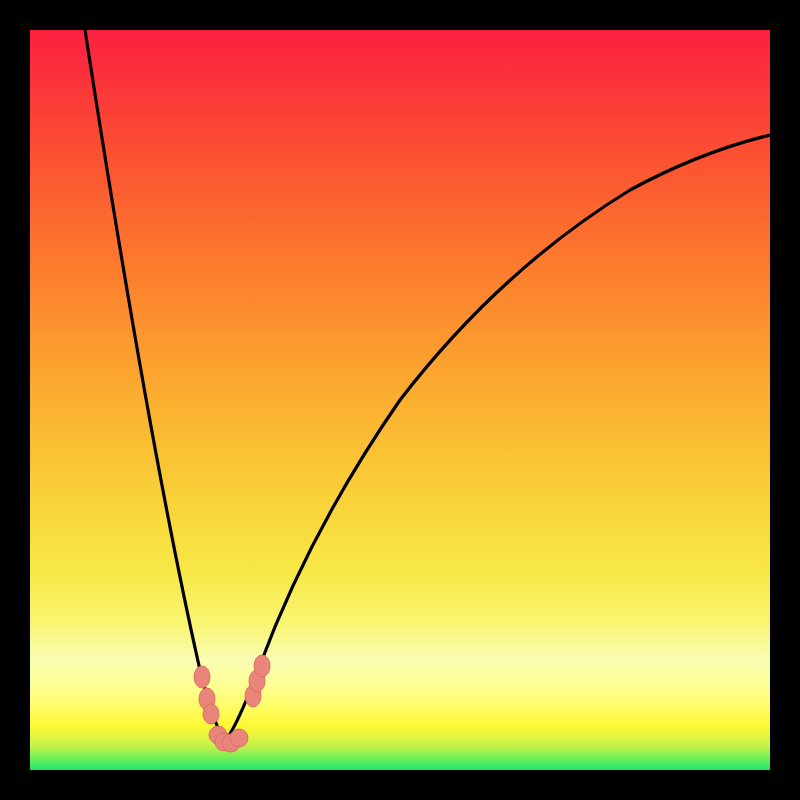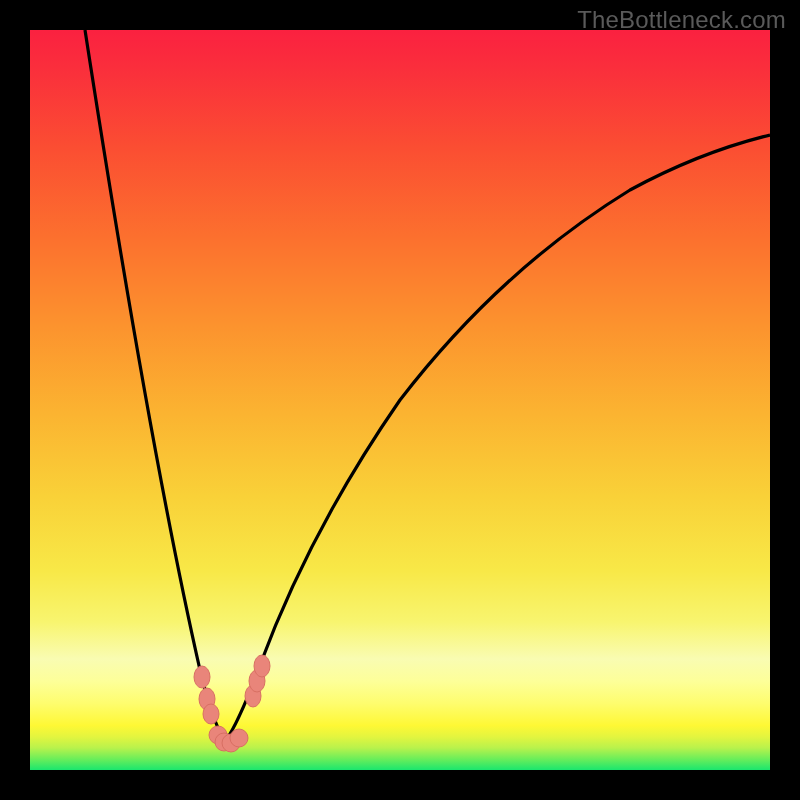--- a/index.html
+++ b/index.html
@@ -92,14 +92,13 @@
         <ellipse cx="194" cy="712" rx="9" ry="9"></ellipse>
         <ellipse cx="201" cy="713" rx="9" ry="9"></ellipse>
         <ellipse cx="209" cy="708" rx="9" ry="9"></ellipse>
 
         <ellipse cx="223" cy="666" rx="8" ry="11"></ellipse>
         <ellipse cx="227" cy="651" rx="8" ry="11"></ellipse>
         <ellipse cx="232" cy="636" rx="8" ry="11"></ellipse>
       </g>
     </svg>
   </div>
-  <div class="attribution">TheBottleneck.com</div>
 </div>
 
 </body></html>

